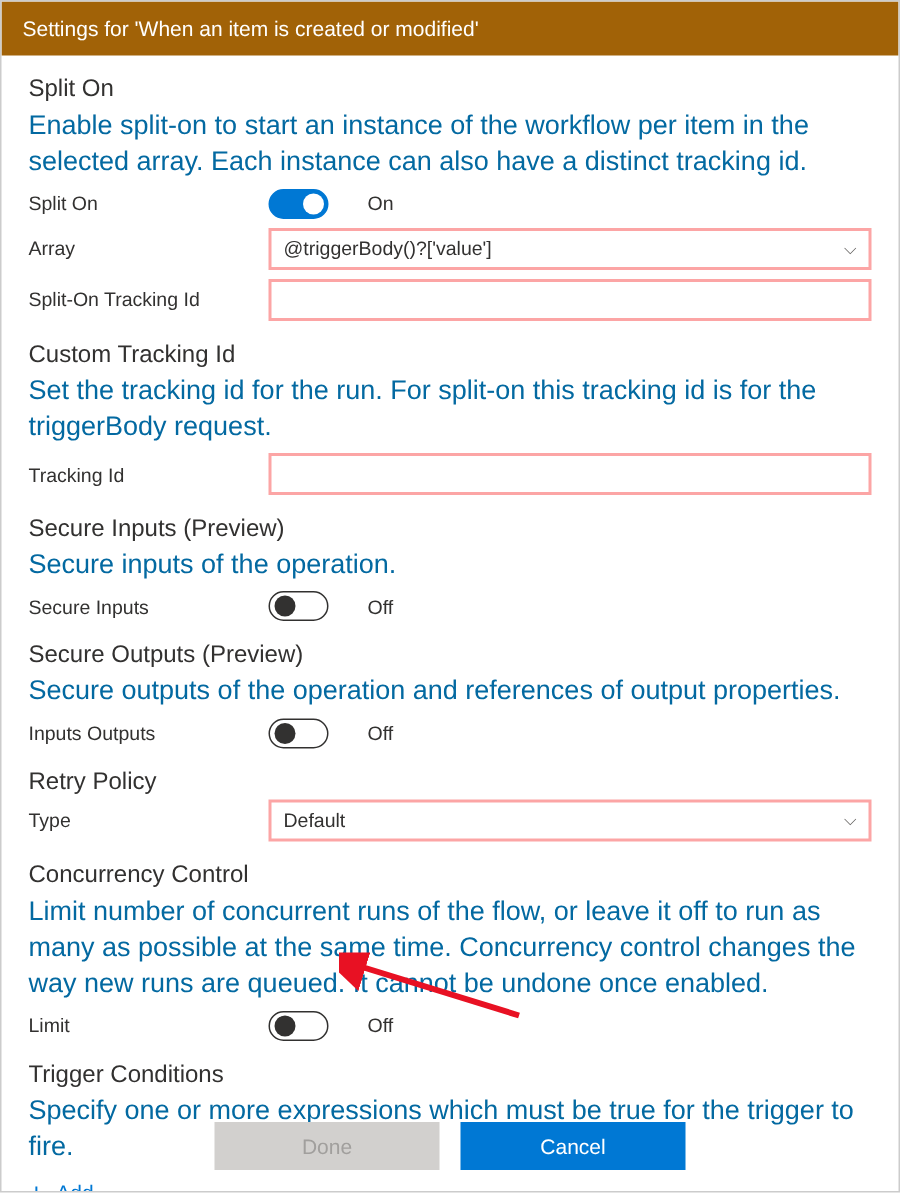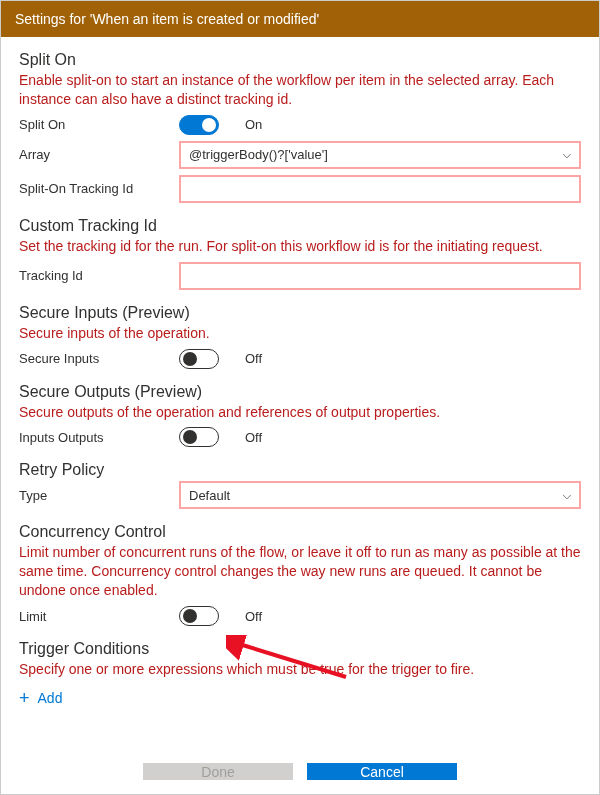--- a/index.html
+++ b/index.html
@@ -24,22 +24,22 @@
       padding: 14px 18px 0 18px;
     }
     .section { margin-bottom: 14px; }
     .section-title {
       font-size: 16px;
       font-weight: 400;
       color: #323130;
       margin-bottom: 2px;
     }
     .section-desc {
-      font-size: 14px;
-      color: #b91c1c;
+      font-size: 18px;
+      color: #0369a1;
       line-height: 1.35;
       margin-bottom: 6px;
     }
     .row {
       display: flex;
       align-items: center;
       margin-bottom: 6px;
     }
     .row-label {
       width: 160px;
@@ -72,21 +72,21 @@
       display: inline-flex; align-items: center;
       color: #0078d4; cursor: pointer; font-size: 14px;
       padding: 4px 0;
     }
     .add-btn .plus { font-size: 18px; font-weight: 300; margin-right: 8px; line-height: 1; }
     .footer {
       position: absolute; bottom: 14px; left: 0; right: 0;
       display: flex; justify-content: center; gap: 14px;
     }
     .btn {
-      width: 150px; height: 17px; border: none;
+      width: 150px; height: 32px; border: none;
       font-family: inherit; font-size: 14px; cursor: pointer;
     }
     .btn-done { background: #d2d0ce; color: #a19f9d; }
     .btn-cancel { background: #0078d4; color: #fff; }
     .arrow-svg {
       position: absolute; left: 225px; top: 634px;
       pointer-events: none;
     }
   </style>
 </head>
@@ -122,21 +122,21 @@
     <div class="row">
       <div class="row-label">Split-On Tracking Id</div>
       <div class="row-control">
         <input class="textbox" value="" style="">
       </div>
     </div>
   </div>
 
   <div class="section">
     <div class="section-title">Custom Tracking Id</div>
-    <div class="section-desc">Set the tracking id for the run. For split-on this workflow id is for the initiating request.</div>
+    <div class="section-desc">Set the tracking id for the run. For split-on this tracking id is for the triggerBody request.</div>
     <div class="row">
       <div class="row-label">Tracking Id</div>
       <div class="row-control">
         <input class="textbox" value="" style="">
       </div>
     </div>
   </div>
 
   <div class="section">
     <div class="section-title">Secure Inputs (Preview)</div>

